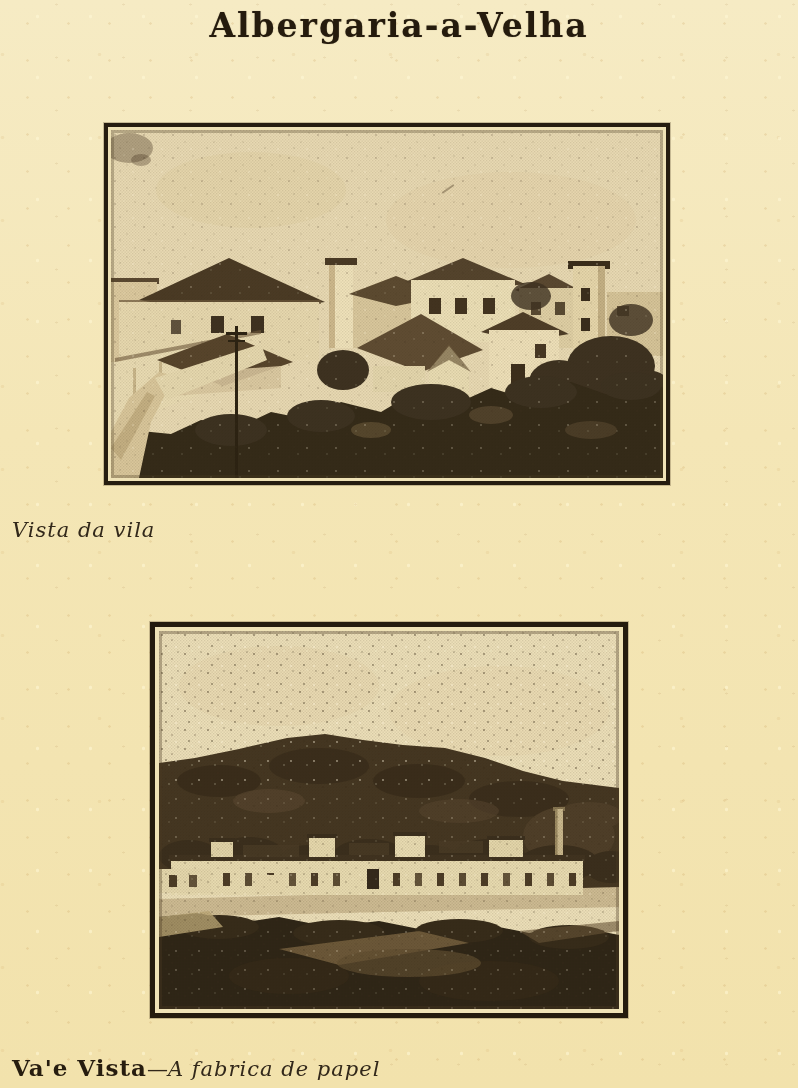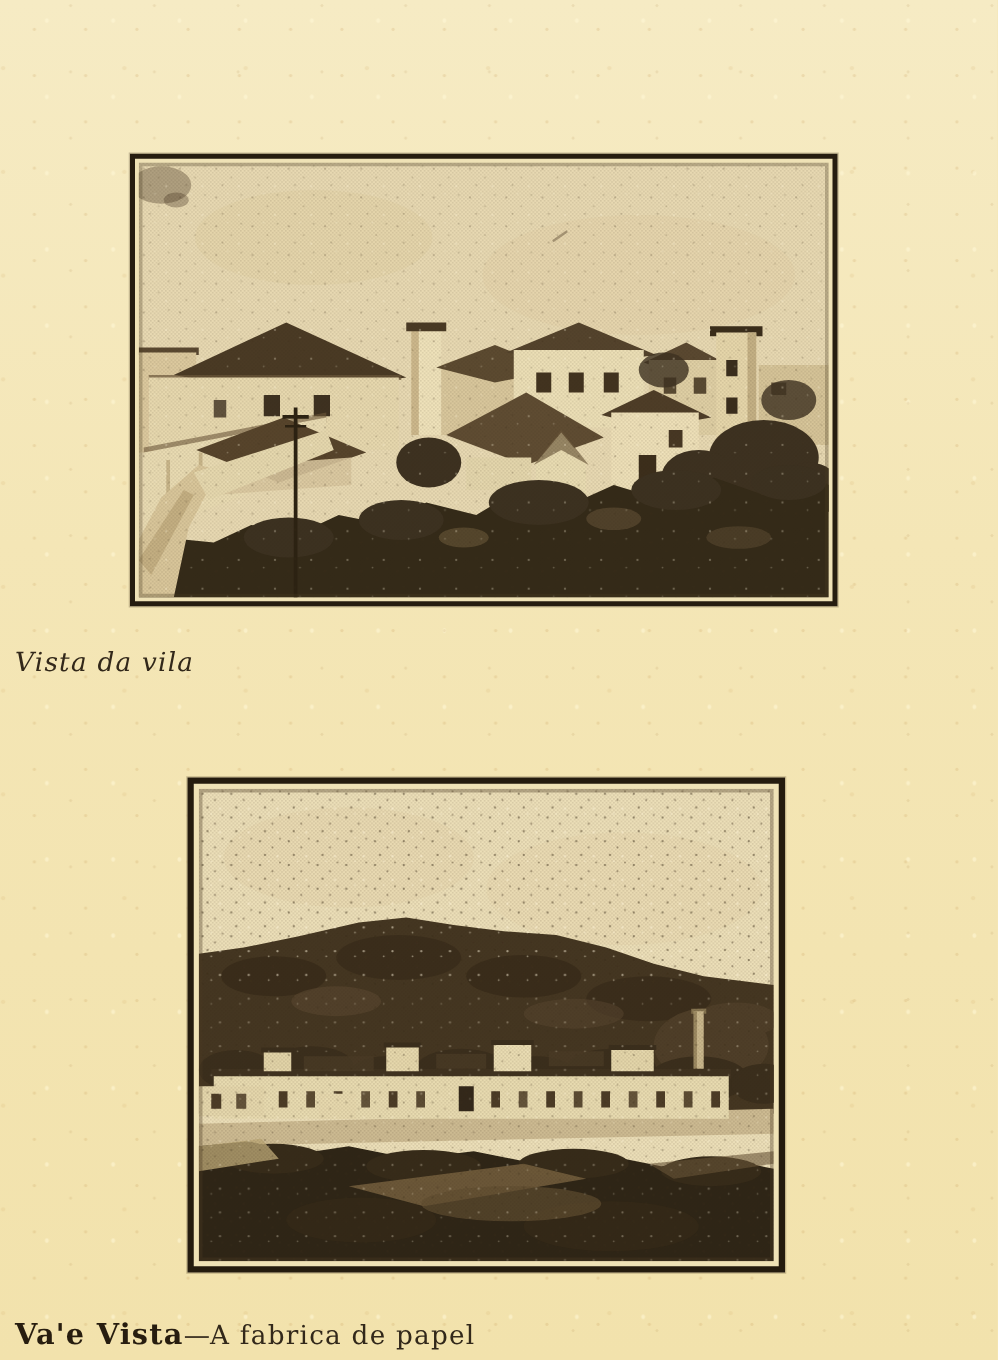--- a/index.html
+++ b/index.html
@@ -30,27 +30,28 @@
   .frame-top{left:104px;top:123px;border:4px solid #261d10;padding:3px;}
   .frame-bottom{left:150px;top:622px;border:5px solid #241b0e;padding:4px;}
   .caption{
     position:absolute;left:0;width:100%;margin:12px;text-align:left;
     color:#32281a;
   }
   .caption-top{top:506px;font-style:italic;font-size:21px;letter-spacing:1px;}
   .caption-bottom{top:1042px;font-size:21px;}
   .caption-bottom .cap-bold{font-weight:700;font-size:23px;font-style:normal;letter-spacing:1px;color:#271d0f;}
   .caption-bottom .cap-dash{font-style:normal;color:#32281a;}
-  .caption-bottom .cap-italic{letter-spacing:1px;}
+  .caption-bottom .cap-italic{font-style:italic;letter-spacing:1px;}
 </style>
 </head>
 <body>
 
 <div class="page">
 
+  <h1 class="page-title">Albergaria-a-Velha</h1>
 
   <div class="photo-frame frame-top">
     <svg width="552" height="348" viewBox="0 0 552 348" role="img" aria-label="Halftone photograph: panoramic view of the village with white houses, dark roofs, a church tower at right, telegraph pole and road at lower left, dark vegetation in the foreground">
       <defs>
         <pattern id="ht-a" width="3" height="3" patternUnits="userSpaceOnUse">
           <rect x="0" y="0" width="1.3" height="1.3" fill="#2e2414" opacity="0.11"></rect>
           <rect x="1.5" y="1.5" width="1.3" height="1.3" fill="#2e2414" opacity="0.11"></rect>
         </pattern>
         <pattern id="gr-a" width="29" height="23" patternUnits="userSpaceOnUse">
           <circle cx="4" cy="5" r="0.9" fill="#3a2c16" opacity="0.25"></circle>

